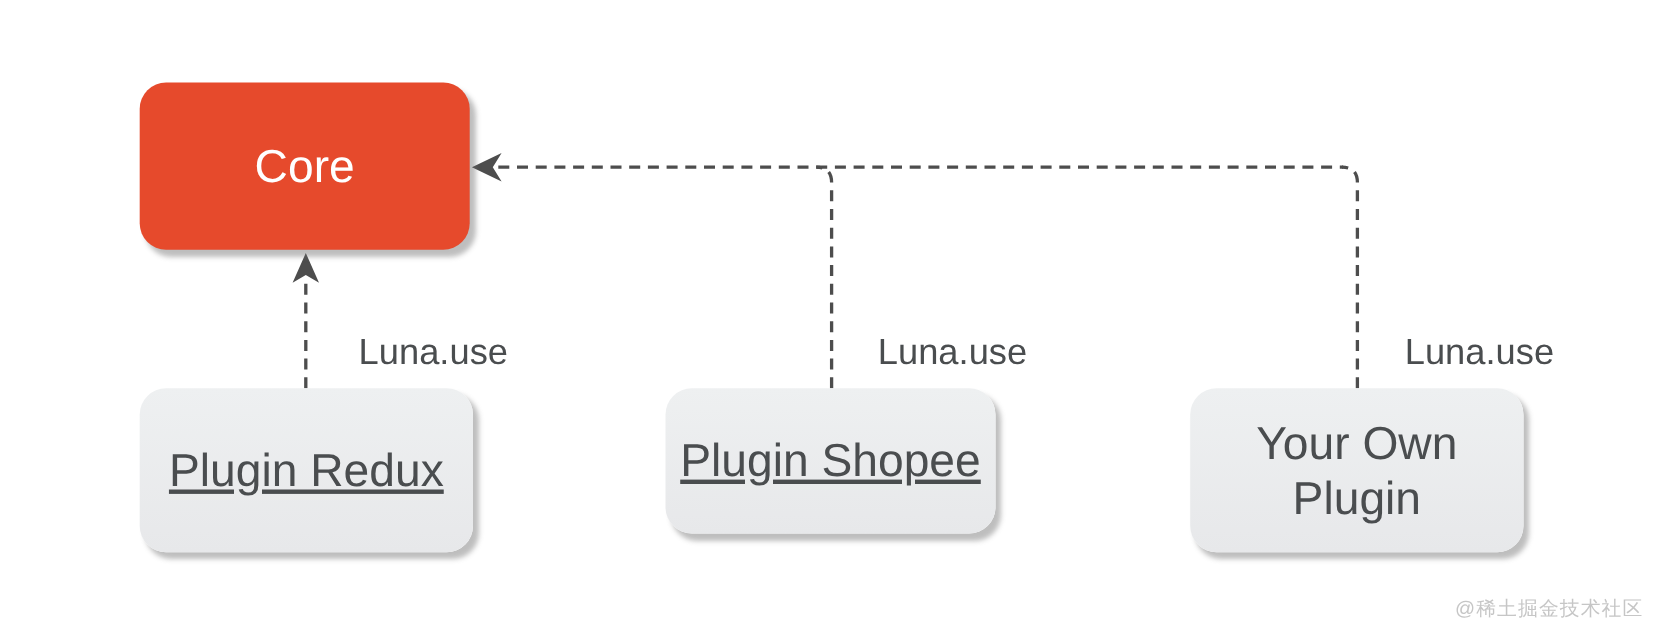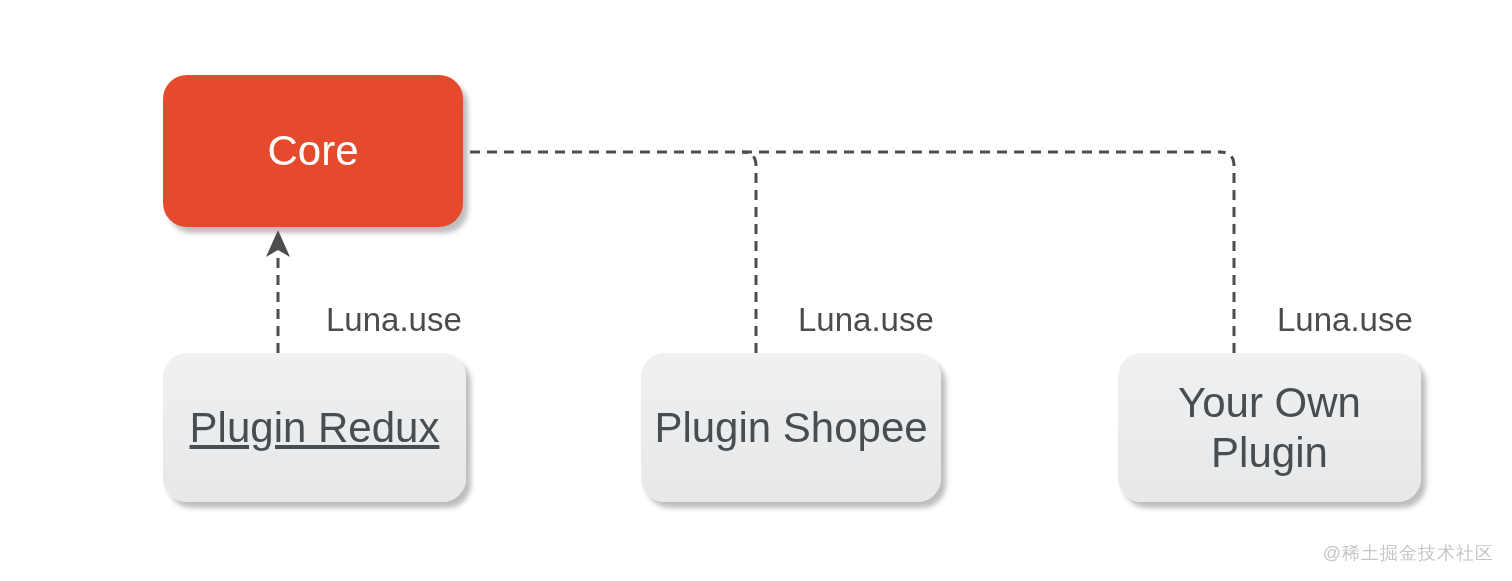--- a/index.html
+++ b/index.html
@@ -25,37 +25,36 @@
     position: absolute;
     z-index: 2;
     display: flex;
     align-items: center;
     justify-content: center;
     text-align: center;
     border-radius: 24px;
     box-shadow: 5px 6px 5px rgba(110,110,110,0.45);
     font-size: 42px;
     line-height: 1.18;
-    margin-left: 36px;
   }
 
   .node-core {
     left: 127px; top: 75px;
     width: 300px; height: 152px;
     background: #e64a2c;
     color: #ffffff;
   }
 
   .node-plugin {
     background: linear-gradient(#eef0f1, #e7e8ea);
     color: #4a4d4f;
   }
 
   .node-plugin-redux   { left: 127px;  top: 353px; width: 303px; height: 149px; text-decoration: underline; }
-  .node-plugin-shopee  { left: 605px;  top: 353px; width: 300px; height: 149px; }
+  .node-plugin-shopee  { left: 605px;  top: 353px; width: 300px; height: 132px; text-decoration: underline; }
   .node-your-own       { left: 1082px; top: 353px; width: 303px; height: 149px; padding: 12px 30px; }
 
   .edge-label {
     position: absolute;
     z-index: 2;
     font-size: 33px;
     color: #4a4d4f;
     white-space: nowrap;
     margin-left: 24px;
   }

